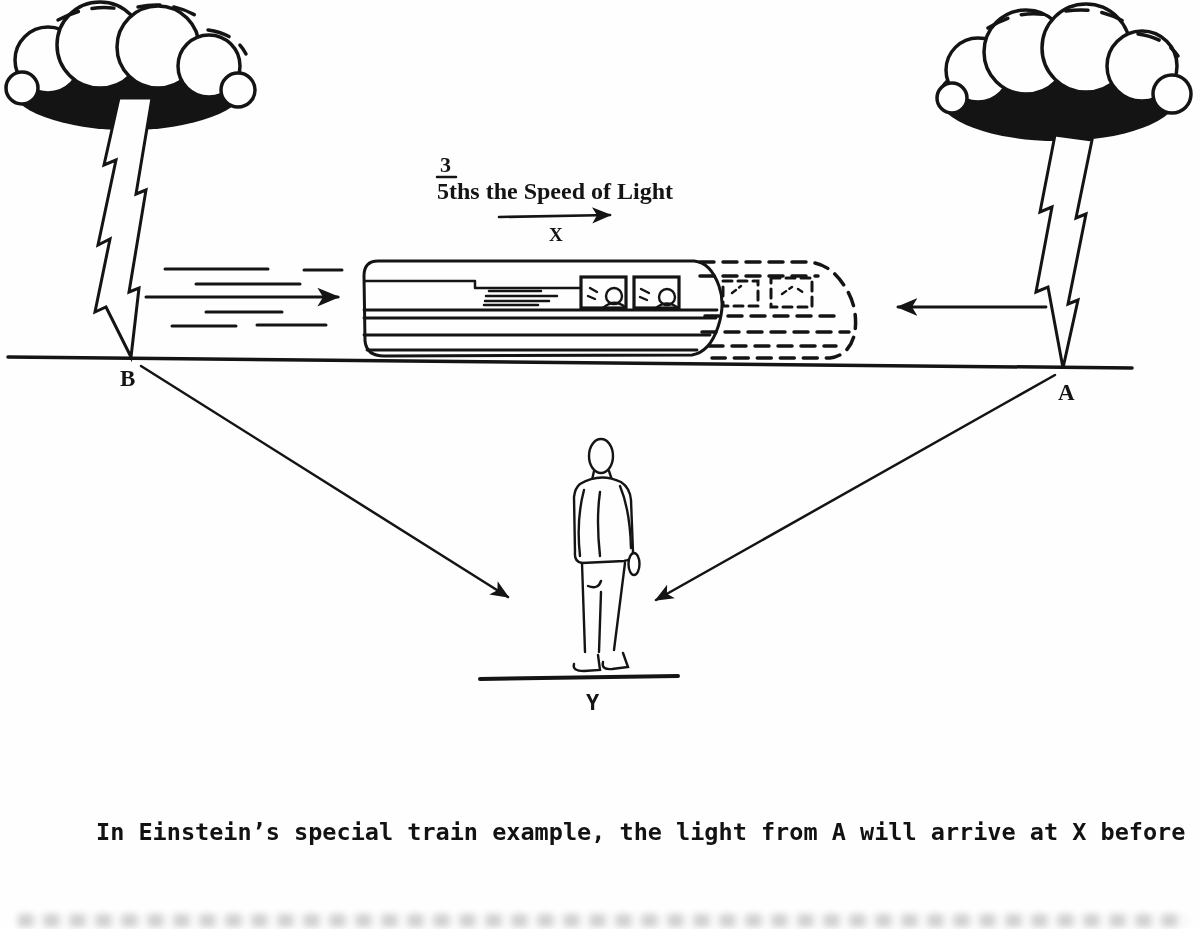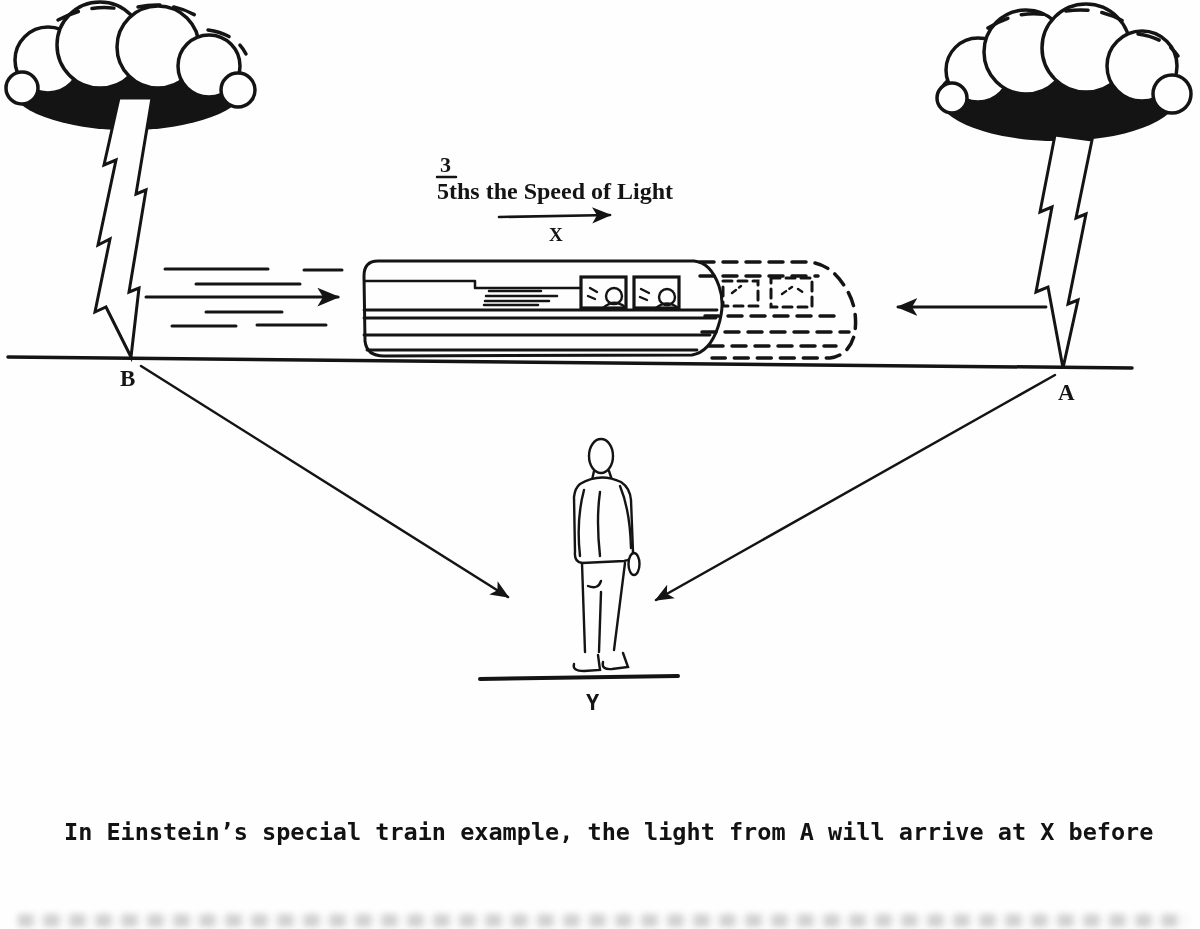--- a/index.html
+++ b/index.html
@@ -10,21 +10,21 @@
   }
   svg text{user-select:none;}
   .serif-label{font-family:"Liberation Serif",serif;font-weight:600;}
   .mono-label{font-family:"DejaVu Sans Mono",monospace;font-weight:700;}
   .caption{
     position:absolute;left:64px;top:741px;width:1120px;
     font-family:"DejaVu Sans Mono",monospace;font-weight:600;
     font-size:23.5px;line-height:36.5px;color:#121212;
     white-space:pre;letter-spacing:0px;
   }
-  .caption .cap-line{height:36.5px;}
+  .caption .cap-line{height:36.5px;margin-left:32px;}
   .smudge{
     position:absolute;left:18px;right:12px;top:914px;height:13px;
     background:repeating-linear-gradient(90deg,
       rgba(40,40,40,.38) 0 15px, rgba(40,40,40,.05) 15px 26px);
     filter:blur(3px);opacity:.55;
   }
 </style>
 </head>
 <body>
 

